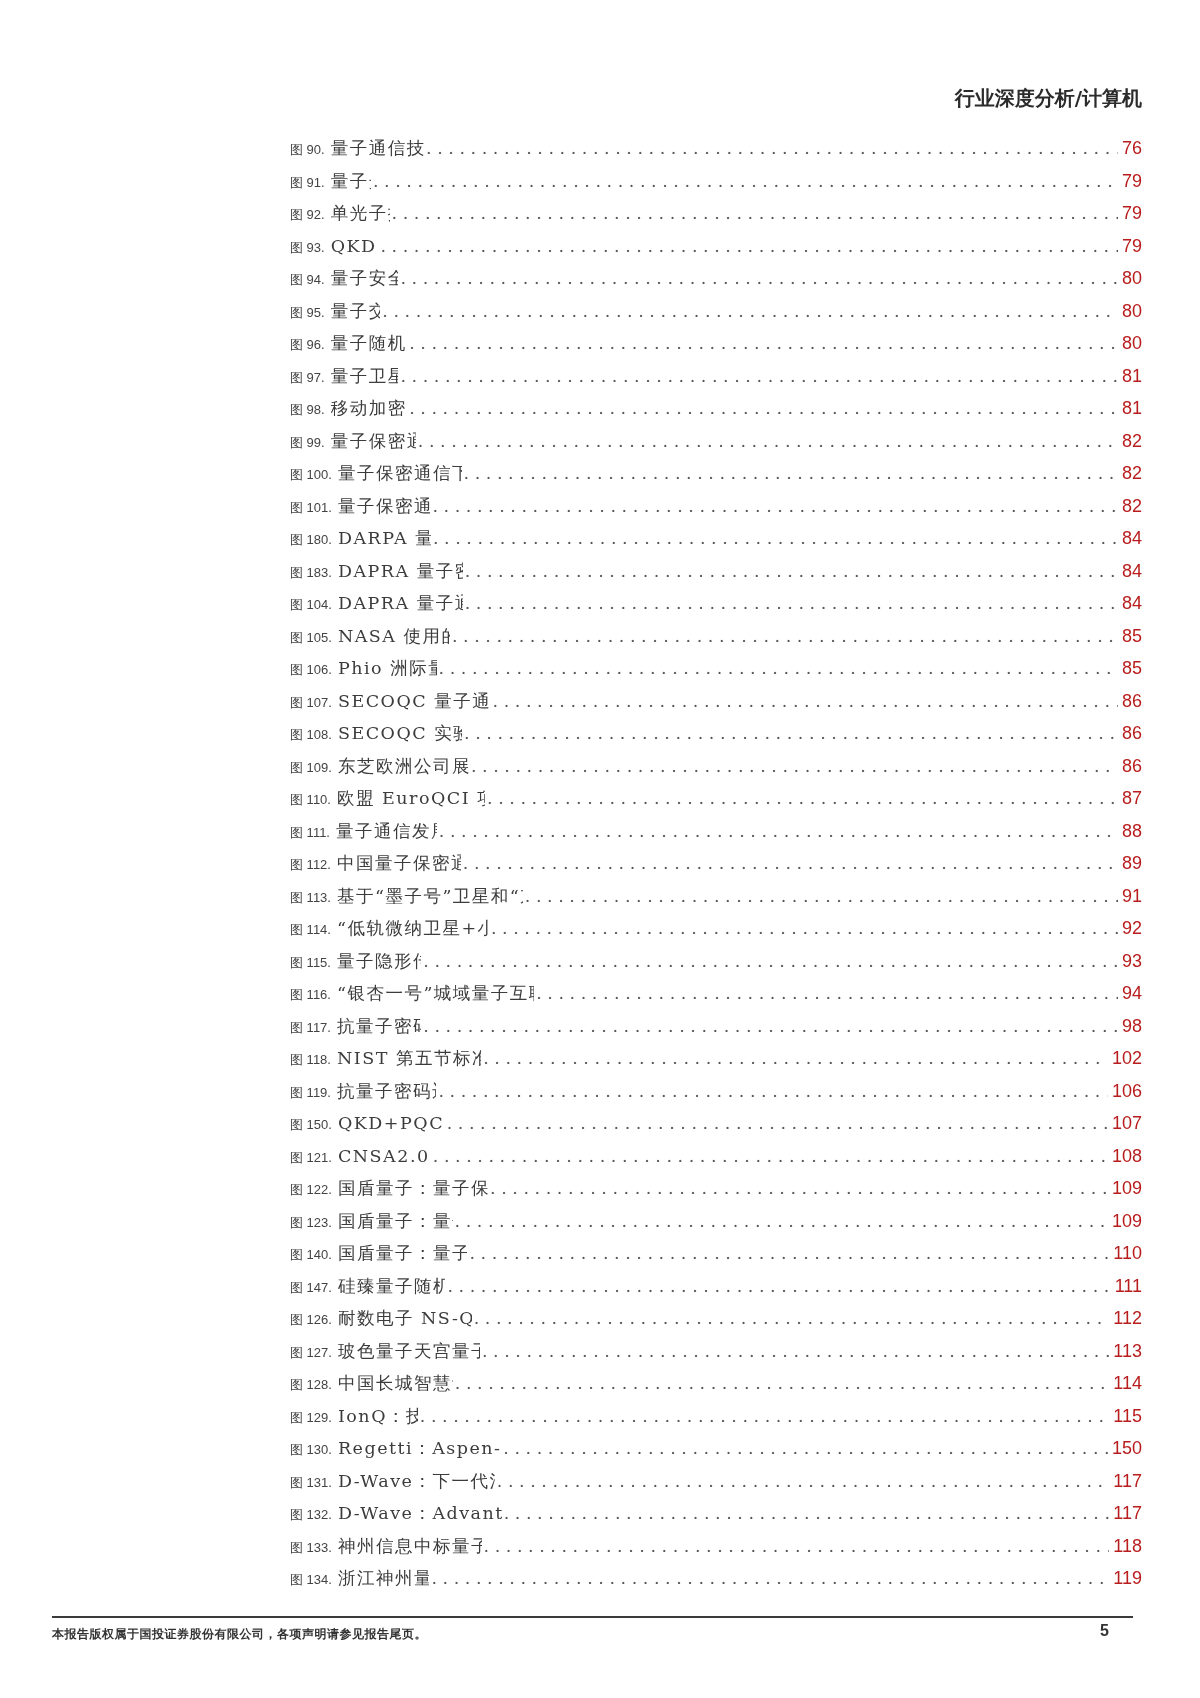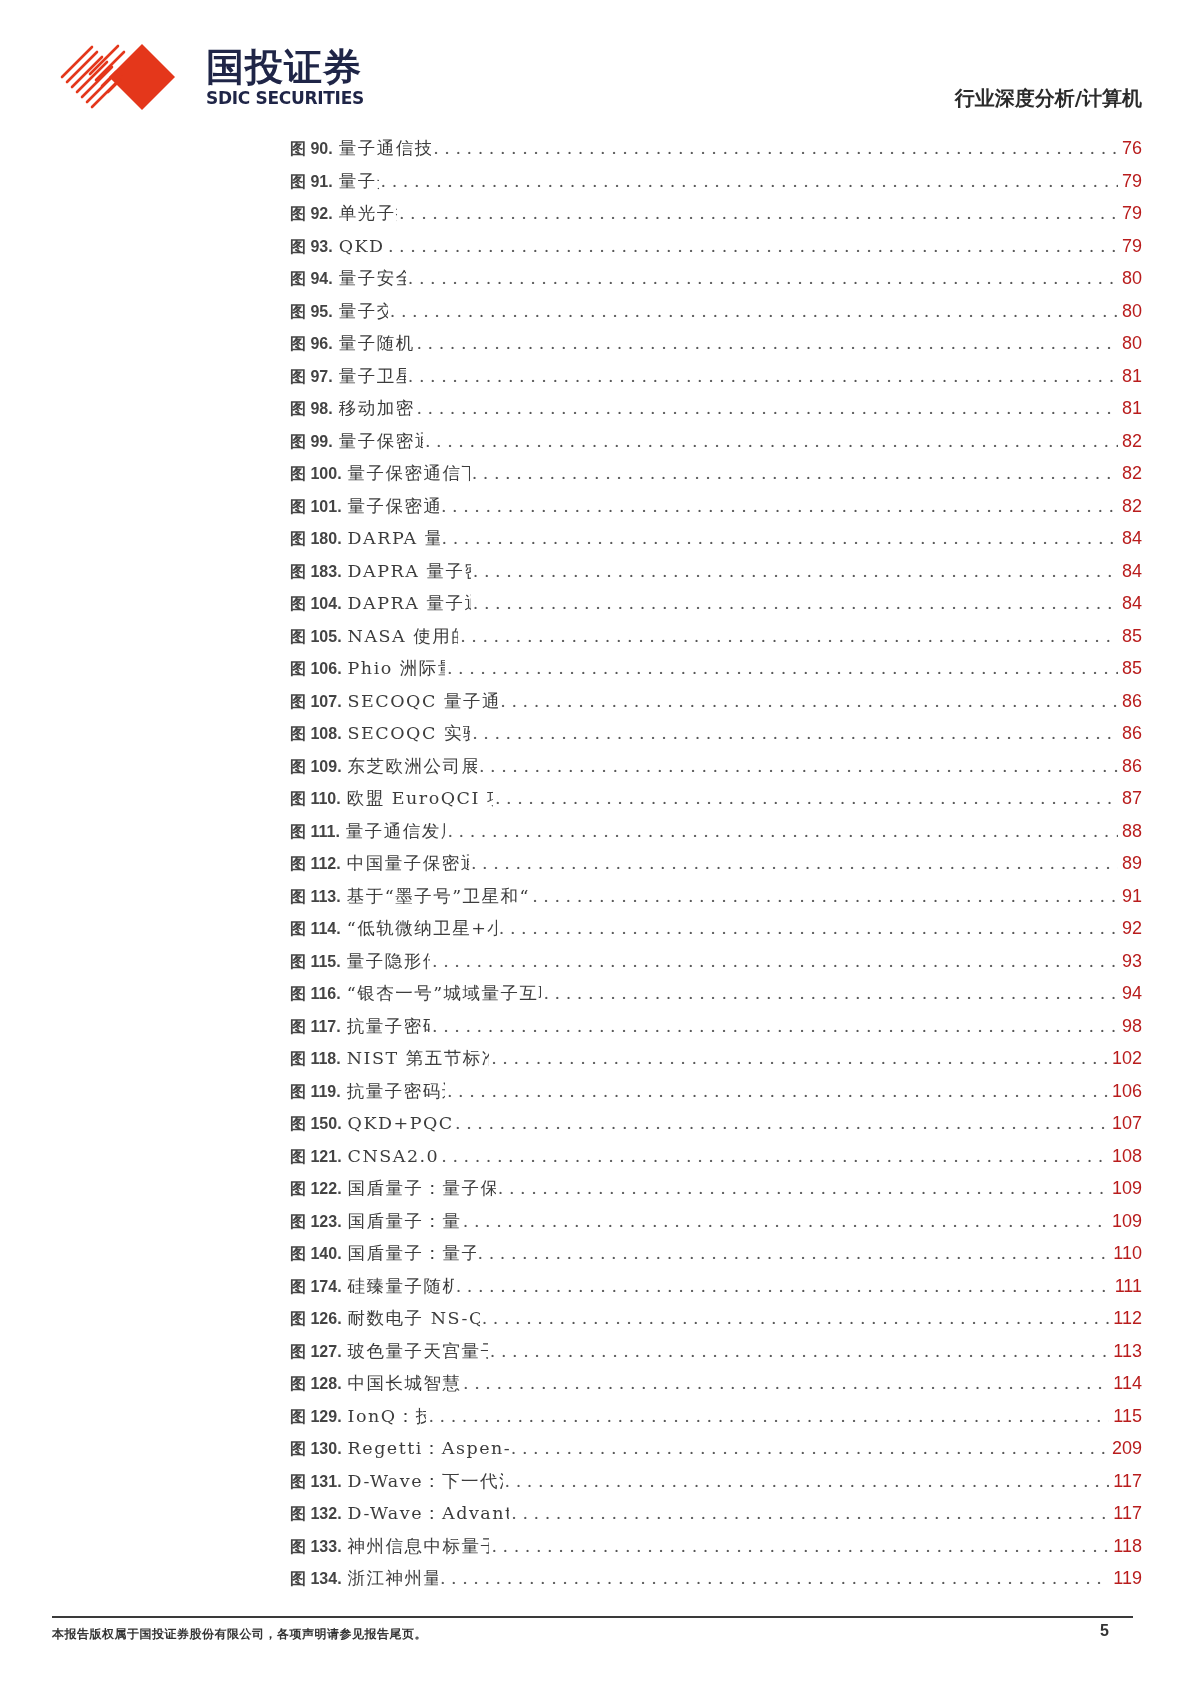--- a/index.html
+++ b/index.html
@@ -12,56 +12,36 @@
   .logo-cn { position: absolute; left: 146px; top: 2px; font-family: "DejaVu Sans", sans-serif;
              font-weight: bold; font-size: 38px; line-height: 42px; color: #1f2547; letter-spacing: 1px; }
   .logo-en { position: absolute; left: 146px; top: 44px; font-family: "DejaVu Sans", sans-serif;
              font-weight: bold; font-size: 17px; line-height: 20px; color: #1f2547; letter-spacing: -0.3px; }
   .header-category { position: absolute; right: 58px; top: 88px; font-family: "DejaVu Sans", sans-serif;
              font-weight: bold; font-size: 20px; line-height: 20px; color: #2b2b2b; }
 
   .toc { position: absolute; left: 290px; top: 132px; width: 852px; margin: 0; padding: 0; list-style: none; }
   .toc-row { display: flex; align-items: baseline; height: 32.5px; line-height: 32.5px;
              font-size: 17.5px; color: #3c3c3c; white-space: nowrap; }
-  .toc-num { font-family: "Liberation Sans", sans-serif; font-size: 16px; color: #444; flex: 0 0 auto; font-weight: bold; }
+  .toc-num { font-family: "Liberation Sans", sans-serif; font-size: 13px; color: #444; flex: 0 0 auto; }
   .toc-title { flex: 0 1 auto; overflow: hidden; padding-left: 6px; letter-spacing: 1.5px; }
   .toc-leader { flex: 1 1 auto; overflow: hidden; color: #555; letter-spacing: 3.2px; margin: 0 4px 0 2px; }
   .toc-leader::before { content: ". . . . . . . . . . . . . . . . . . . . . . . . . . . . . . . . . . . . . . . . . . . . . . . . . . . . . . . . . . . . . . . . . . . . . . . . . . . . . . . . . . . . . . . . . . . . . . . . . . . . . . . . . . . . . . . . . . . . . . . . . . . . . . ."; letter-spacing: 0; word-spacing: 0px; }
   .toc-page { font-family: "Liberation Sans", sans-serif; font-size: 18px; color: #b91c1c; flex: 0 0 auto; text-align: right; }
 
   .footer-rule { position: absolute; left: 52px; top: 1616px; width: 1081px; height: 2px; background: #3a3a3a; }
   .footer-note { position: absolute; left: 52px; top: 1624px; font-size: 12px; line-height: 20px; color: #333;
                  font-family: "DejaVu Serif", serif; font-weight: bold; letter-spacing: 0.5px; }
   .footer-page { position: absolute; left: 1100px; top: 1622px; font-family: "Liberation Sans", sans-serif;
                  font-weight: bold; font-size: 16px; color: #333; }
 </style>
 </head>
 <body>
 
 <div class="header">
-  <div class="logo">
-    <svg class="logo-mark" viewBox="0 0 118 66" xmlns="http://www.w3.org/2000/svg">
-      <polygon points="82,0 115,33 82,66 49,33" fill="#e4371b"></polygon>
-      <g stroke="#e4371b" stroke-width="2.6" stroke-linecap="round">
-        <line x1="2" y1="33" x2="32" y2="3"></line>
-        <line x1="7" y1="38" x2="37" y2="8"></line>
-        <line x1="12" y1="43" x2="42" y2="13"></line>
-        <line x1="17" y1="48" x2="47" y2="18"></line>
-        <line x1="22" y1="53" x2="52" y2="23"></line>
-        <line x1="27" y1="58" x2="57" y2="28"></line>
-        <line x1="32" y1="63" x2="62" y2="33"></line>
-        <line x1="30" y1="30" x2="58" y2="2"></line>
-        <line x1="36" y1="36" x2="64" y2="8"></line>
-        <line x1="42" y1="42" x2="56" y2="28"></line>
-        <line x1="48" y1="48" x2="60" y2="36"></line>
-      </g>
-    </svg>
-    <div class="logo-cn">国投证券</div>
-    <div class="logo-en">SDIC SECURITIES</div>
-  </div>
   <div class="header-category">行业深度分析/计算机</div>
 </div>
 
 <ul class="toc" id="toc-list">
     <li class="toc-row">
     <span class="toc-num">图 90.</span>
     <span class="toc-title">量子通信技术发展历程</span>
     <span class="toc-leader"></span>
     <span class="toc-page">76</span>
   </li>
@@ -263,21 +243,21 @@
     <span class="toc-leader"></span>
     <span class="toc-page">109</span>
   </li>
     <li class="toc-row">
     <span class="toc-num">图 140.</span>
     <span class="toc-title">国盾量子：量子精密测量产品矩阵</span>
     <span class="toc-leader"></span>
     <span class="toc-page">110</span>
   </li>
     <li class="toc-row">
-    <span class="toc-num">图 174.</span>
+    <span class="toc-num">图 147.</span>
     <span class="toc-title">硅臻量子随机数发生器芯片</span>
     <span class="toc-leader"></span>
     <span class="toc-page">111</span>
   </li>
     <li class="toc-row">
     <span class="toc-num">图 126.</span>
     <span class="toc-title">耐数电子 NS-Q100 量子测控系统</span>
     <span class="toc-leader"></span>
     <span class="toc-page">112</span>
   </li>
@@ -296,21 +276,21 @@
     <li class="toc-row">
     <span class="toc-num">图 129.</span>
     <span class="toc-title">IonQ：技术路线图</span>
     <span class="toc-leader"></span>
     <span class="toc-page">115</span>
   </li>
     <li class="toc-row">
     <span class="toc-num">图 130.</span>
     <span class="toc-title">Regetti：Aspen-M 商用多芯片量子处理器</span>
     <span class="toc-leader"></span>
-    <span class="toc-page">209</span>
+    <span class="toc-page">150</span>
   </li>
     <li class="toc-row">
     <span class="toc-num">图 131.</span>
     <span class="toc-title">D-Wave：下一代混合求解器的高水平性能</span>
     <span class="toc-leader"></span>
     <span class="toc-page">117</span>
   </li>
     <li class="toc-row">
     <span class="toc-num">图 132.</span>
     <span class="toc-title">D-Wave：Advantage 系列退火机开发进度</span>

